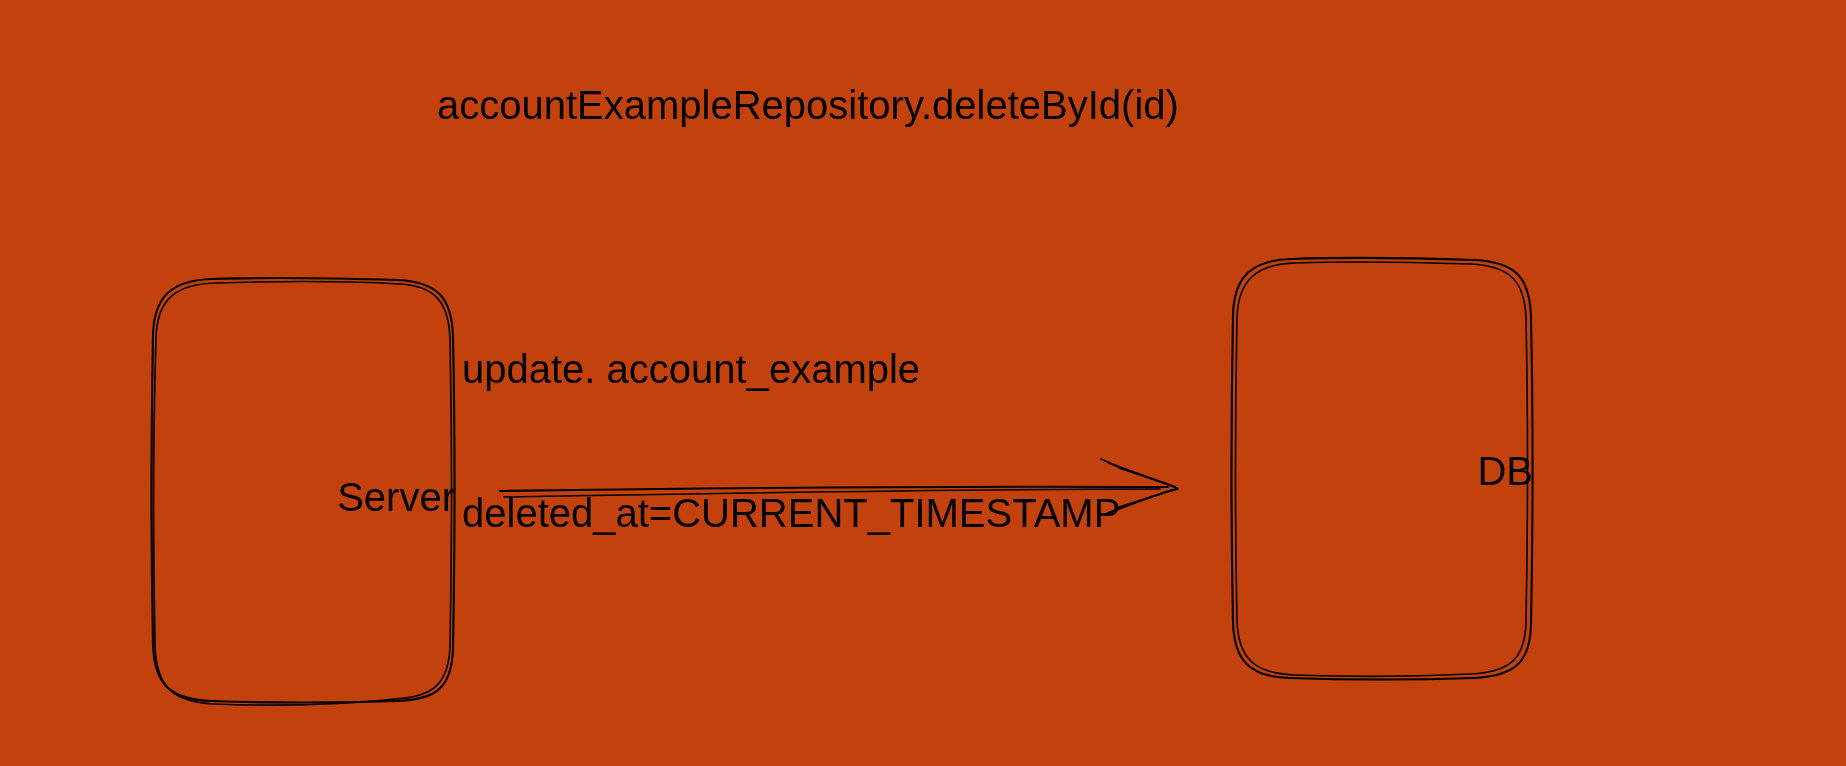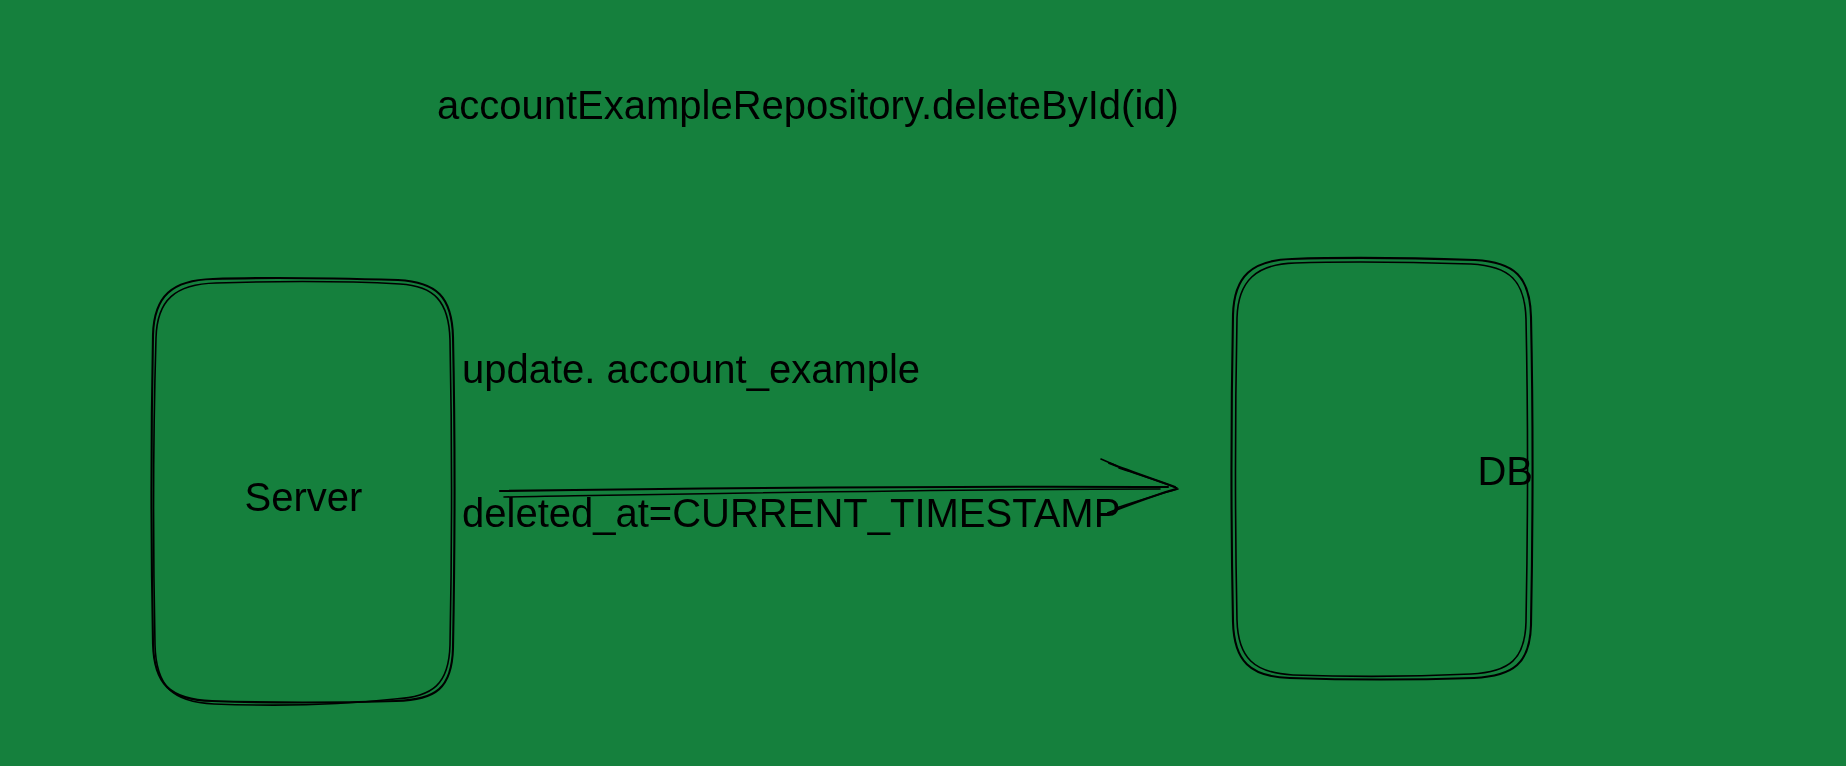--- a/index.html
+++ b/index.html
@@ -4,21 +4,21 @@
 <style>
   html, body {
     margin: 0;
     padding: 0;
     background: #ffffff;
   }
   #canvas {
     position: relative;
     width: 1846px;
     height: 766px;
-    background: #15803d;
+    background: #c2410c;
     font-family: "Liberation Sans", "DejaVu Sans", sans-serif;
     color: #000000;
     overflow: hidden;
   }
   #shapes {
     position: absolute;
     left: 0;
     top: 0;
     width: 1846px;
     height: 766px;
@@ -46,20 +46,21 @@
     position: absolute;
     height: 48px;
     line-height: 48px;
     font-size: 40px;
     text-align: center;
   }
   #server-label {
     left: 152px;
     top: 473px;
     width: 303px;
+    text-align: right;
   }
   #db-label {
     left: 1232px;
     top: 447px;
     width: 301px;
     text-align: right;
   }
   .sql-block {
     position: absolute;
     left: 462px;

